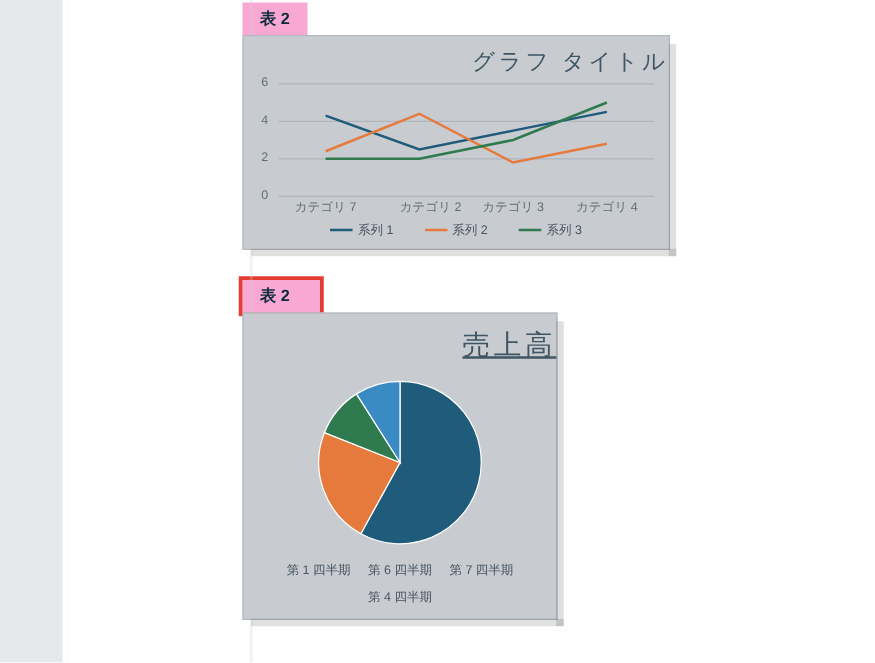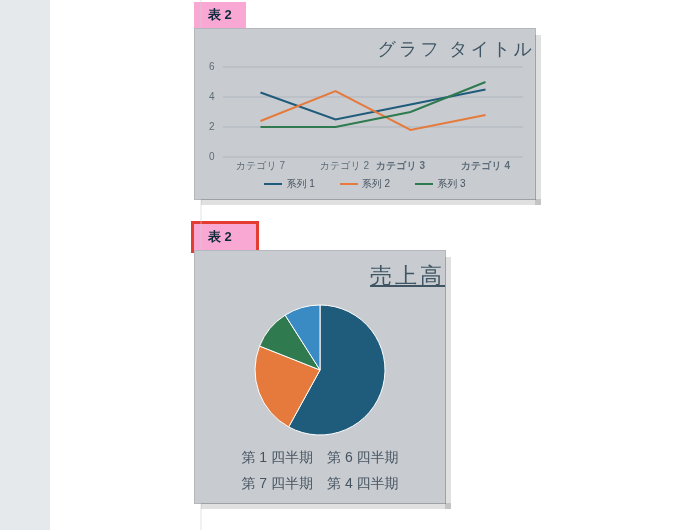--- a/index.html
+++ b/index.html
@@ -16,21 +16,21 @@
   .title{text-align:right;font-family:"Yu Mincho","MS Mincho",serif;letter-spacing:3px;color:#3f5563;}
   .line-title{font-size:18px;padding:8px 0 2px;}
   .pie-title{font-size:22px;padding:10px 0 4px;text-decoration:underline;}
   .plot{position:relative;}
   .axis-label{position:absolute;font-size:10px;color:#5d6c78;}
   .cat-label{font-size:10px;color:#5d6c78;text-align:center;position:absolute;}
   .legend{display:flex;justify-content:center;gap:25px;font-size:10px;color:#465360;padding:4px 0 8px;}
   .legend .item{display:flex;align-items:center;gap:4px;}
   .swatch-line{width:18px;height:2px;}
   .swatch-sq{width:8px;height:8px;}
-  .pie-legend{display:flex;flex-wrap:wrap;justify-content:center;gap:8px 14px;font-size:14px;color:#465360;padding:4px 14px 10px;}
+  .pie-legend{display:flex;flex-wrap:wrap;justify-content:center;gap:8px 14px;font-size:10px;color:#465360;padding:4px 14px 10px;}
   svg{display:block;}
 </style>
 </head>
 <body>
 
 <div class="page">
   <div class="left-gutter"></div>
   <div class="doc">
     <div class="ruler-hint"></div>
 
@@ -51,22 +51,22 @@
             <polyline points="37.5,29.5 112.5,56.5 187.5,41.5 262.5,26.5" fill="none" stroke="#1f5b7a" stroke-width="2"></polyline>
             <polyline points="37.5,58 112.5,28 187.5,67 262.5,52.00000000000001" fill="none" stroke="#e67a3c" stroke-width="2"></polyline>
             <polyline points="37.5,64 112.5,64 187.5,49 262.5,19" fill="none" stroke="#2f7a4f" stroke-width="2"></polyline>
           </svg>
         <span class="axis-label" style="left:-14px;top:-2px;">6</span>
         <span class="axis-label" style="left:-14px;top:28px;">4</span>
         <span class="axis-label" style="left:-14px;top:58px;">2</span>
         <span class="axis-label" style="left:-14px;top:88px;">0</span>
         <span class="cat-label" style="left:0px;  top:96px;width:75px;">カテゴリ 7</span>
         <span class="cat-label" style="left:84px; top:96px;width:75px;">カテゴリ 2</span>
-        <span class="cat-label" style="left:140px;top:96px;width:75px;font-weight:bold;">カテゴリ 3</span>
-        <span class="cat-label" style="left:225px;top:96px;width:75px;font-weight:bold;">カテゴリ 4</span>
+        <span class="cat-label" style="left:150px;top:96px;width:75px;">カテゴリ 3</span>
+        <span class="cat-label" style="left:225px;top:96px;width:75px;">カテゴリ 4</span>
       </div>
       <div class="legend">
         <span class="item">
             <span class="swatch-line" id="sw1" style="background: rgb(31, 91, 122);"></span>
             <span>系列 1</span>
           </span>
         <span class="item">
             <span class="swatch-line" id="sw2" style="background: rgb(230, 122, 60);"></span>
             <span>系列 2</span>
           </span>

